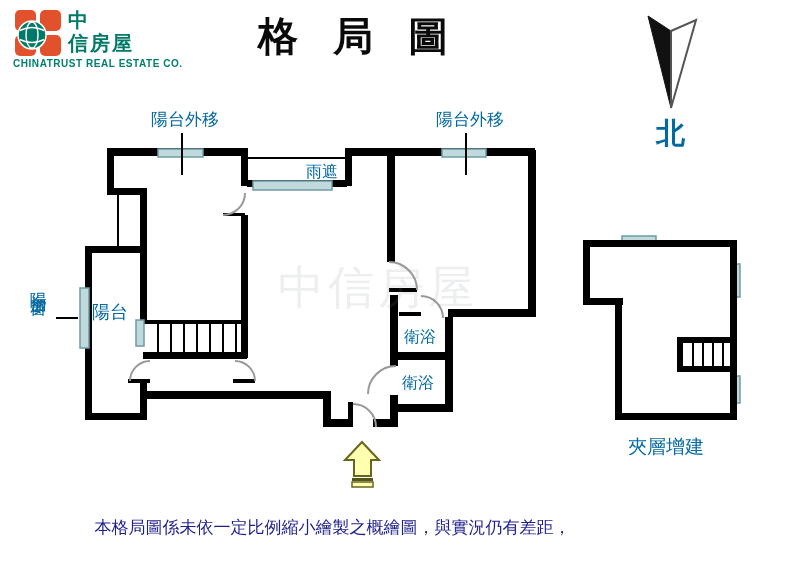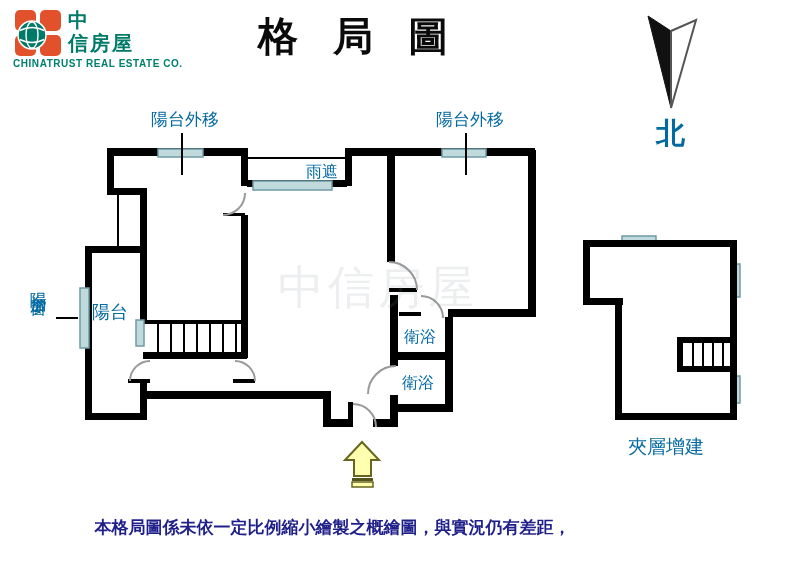--- a/index.html
+++ b/index.html
@@ -11,21 +11,21 @@
   .lbl { position:absolute; color:#0369a1; white-space:nowrap; line-height:1.1;
          font-family:"Liberation Sans", sans-serif; }
   .vert { writing-mode:vertical-rl; text-orientation:upright; letter-spacing:2px; }
   #title { font-size:40px; font-weight:bold; letter-spacing:12px; color:#0a0a0a; }
   #logo-cn1, #logo-cn2 { color:#007A68; font-weight:bold; font-size:20px; line-height:1.05; }
   #logo-sub { color:#00806E; font-size:10px; letter-spacing:0.55px;font-weight:bold; }
   #north-label { font-size:29px; font-weight:600; }
   #watermark { font-size:46px; font-weight:normal; color:rgba(120,135,150,0.14);
                letter-spacing:4px; }
   .footer-line { position:absolute; left:0; width:665px; text-align:center;
-                 color:#1F1F8A; font-weight:bold; font-size:17px; }
+                 color:#1F1F8A; font-weight:normal; font-size:17px; }
   svg { position:absolute; left:0; top:0; }
 </style>
 </head>
 <body>
 
 <div id="stage">
 
   <svg width="48" height="48" style="left:15px; top:10px;">
     <rect x="0" y="0" width="21" height="21" rx="5" fill="#E0512C"></rect>
     <rect x="25" y="0" width="21" height="21" rx="5" fill="#E0512C"></rect>

